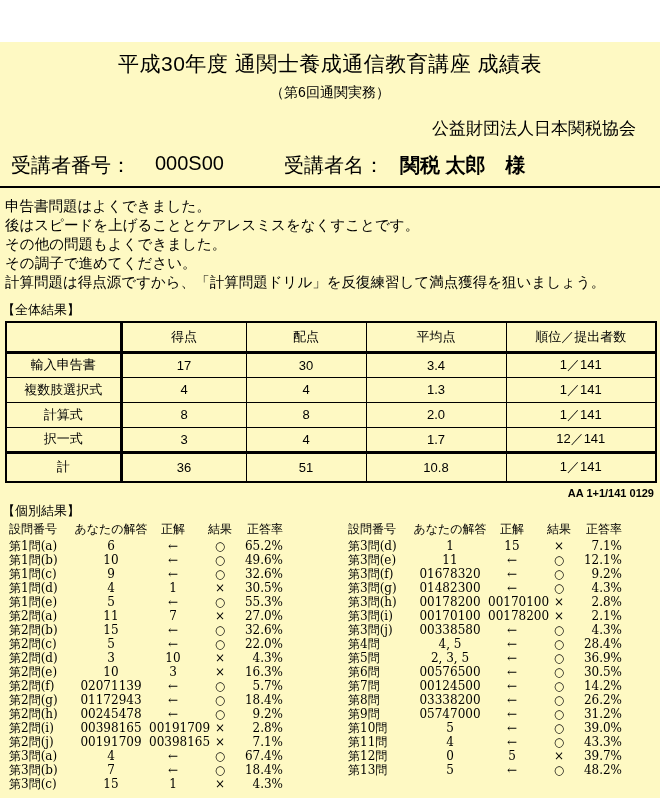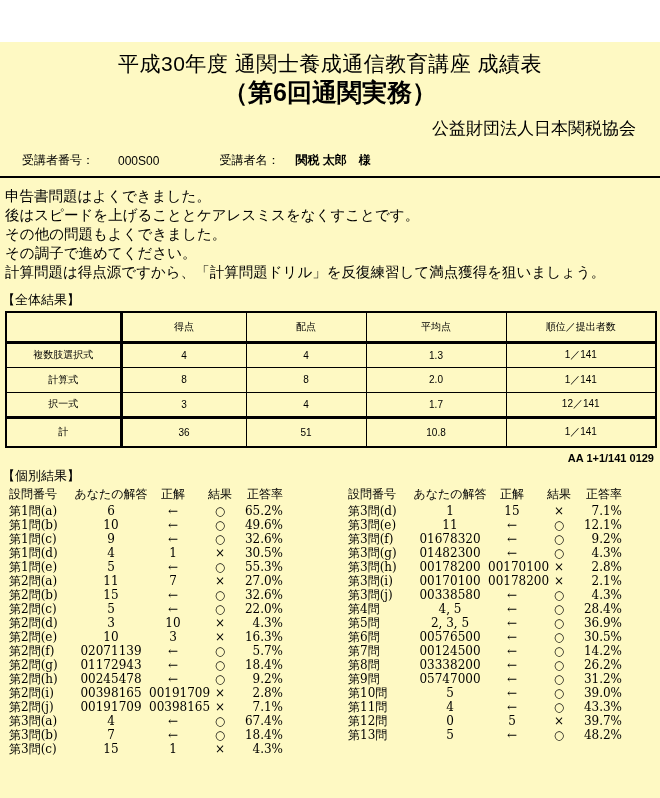--- a/index.html
+++ b/index.html
@@ -6,41 +6,41 @@
   body { margin: 0; background: #fff; }
   .page {
     position: relative;
     width: 660px; height: 798px;
     background: #fef9c3; color: #000;
     font-family: "Liberation Sans", sans-serif;
     overflow: hidden;
     margin-top: 42px;
   }
   .title { text-align: center; font-size: 21px; line-height: 28px; padding-top: 8px; letter-spacing: 0.5px; }
-  .subtitle { text-align: center; font-size: 25px; line-height: 28px; font-weight: bold; }
+  .subtitle { text-align: center; font-size: 14px; line-height: 28px; }
   .issuer { margin: 12px 0 0 432px; font-size: 17px; line-height: 22px; }
   .student-row {
-    display: flex; align-items: center;
-    margin: 12px 0 0 0; padding: 0 0 7px 22px;
-    font-size: 12px; border-bottom: 2px solid #000;
+    display: flex; align-items: flex-start;
+    margin: 12px 0 0 0; padding: 0 0 7px 11px;
+    font-size: 20px; border-bottom: 2px solid #000;
   }
   .student-number { margin-left: 24px; }
   .student-name-label { margin-left: 60px; }
   .student-name { margin-left: 16px; font-weight: bold; }
   .comments { margin: 9px 0 0 5px; }
   .comment-line { font-size: 14.5px; line-height: 19px; }
   .section-title { font-size: 13px; margin: 9px 0 2px 2px; }
   .section-title.indiv-title { margin-top: 3px; }
   table.overall {
     border-collapse: collapse; margin-left: 5px; width: 650px;
     border: 2.5px solid #000; table-layout: fixed;
   }
   table.overall th, table.overall td {
     border: 1px solid #000; text-align: center;
-    font-size: 10px; font-weight: normal; padding: 0;
+    font-size: 13px; font-weight: normal; padding: 0;
   }
   table.overall thead th { height: 30px; border-bottom: 3px solid #000; }
   table.overall tbody td { height: 25px; }
   table.overall tfoot td { height: 30px; border-top: 3px solid #000; }
   table.overall .col-label { border-right: 3px solid #000; }
   .footnote { text-align: right; font-size: 11px; margin: 4px 6px 0 0; font-weight: bold; }
   .indiv { display: flex; margin-left: 6px; }
   .ir-group { width: 277px; }
   .ir-group.right { margin-left: 62px; }
   .ir-head {
@@ -105,20 +105,27 @@
         <th class="col-label"></th>
         <th>得点</th>
         <th>配点</th>
         <th>平均点</th>
         <th>順位／提出者数</th>
       </tr>
     </thead>
     <tbody>
 
 
+        <tr>
+          <td class="col-label">輸入申告書</td>
+          <td>17</td>
+          <td>30</td>
+          <td>3.4</td>
+          <td>1／141</td>
+        </tr>
 
         <tr>
           <td class="col-label">複数肢選択式</td>
           <td>4</td>
           <td>4</td>
           <td>1.3</td>
           <td>1／141</td>
         </tr>
 
         <tr>

